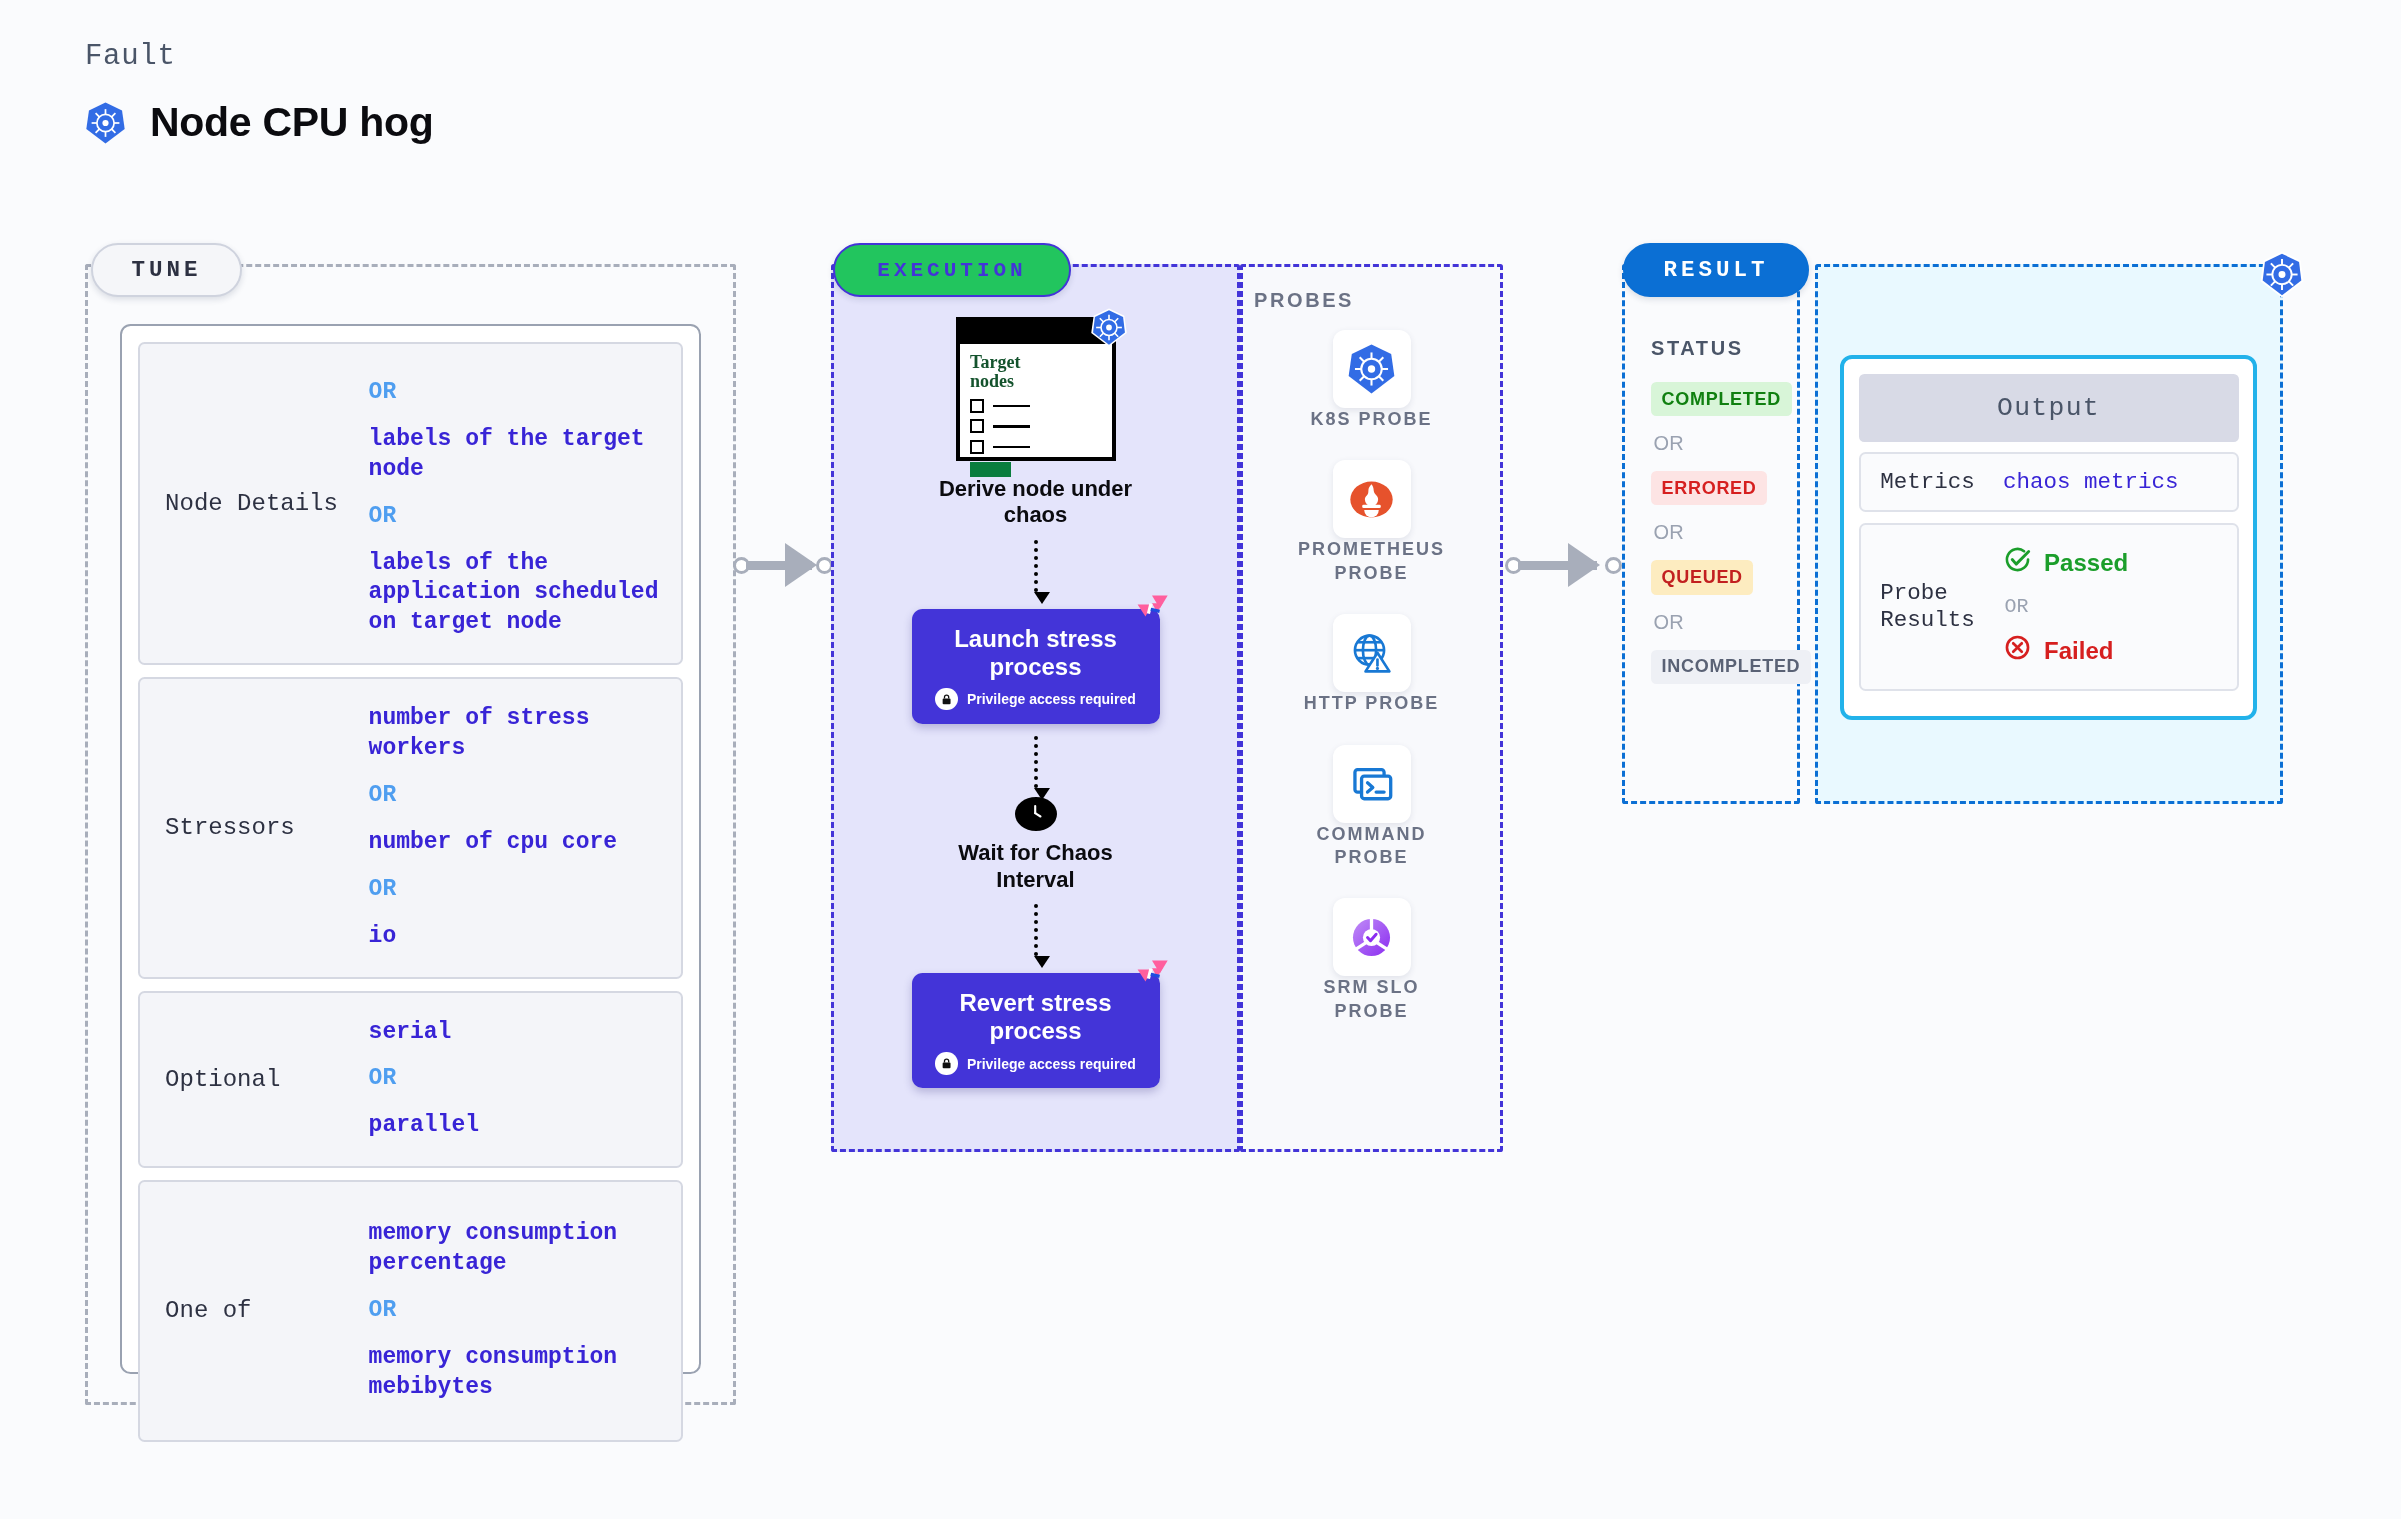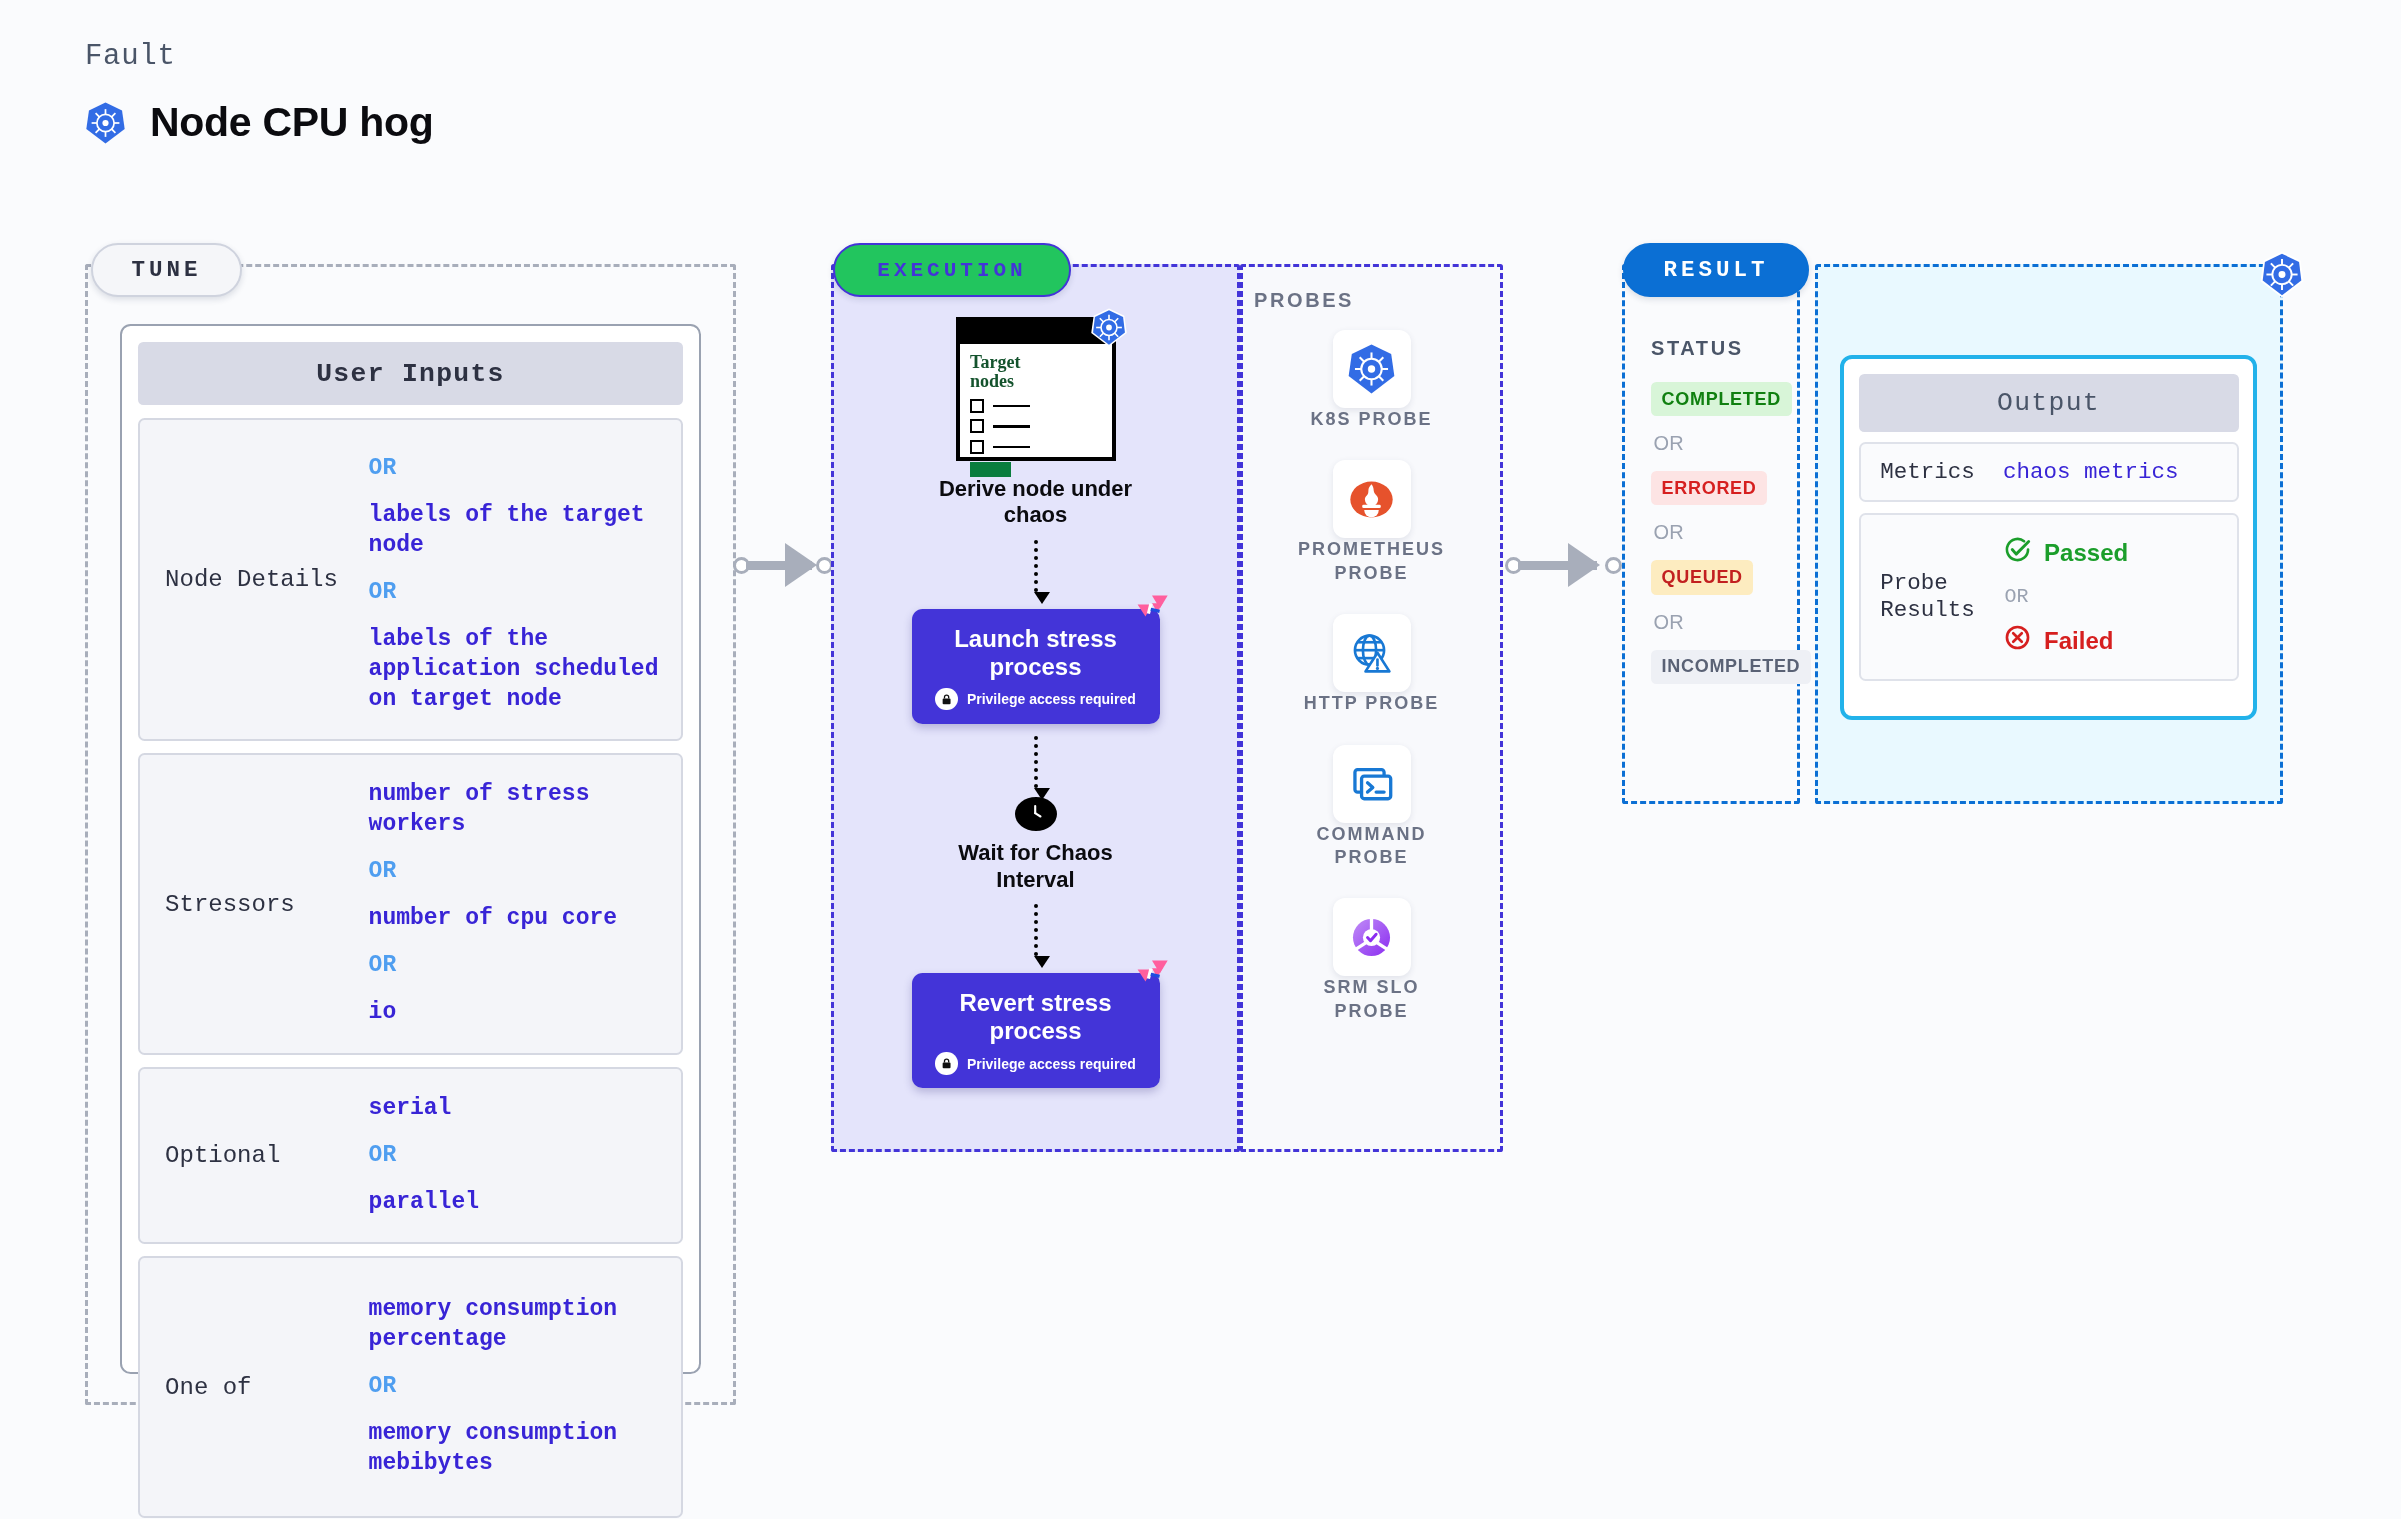--- a/index.html
+++ b/index.html
@@ -221,21 +221,21 @@
   .b-queued    { background: #fdecc0; color: #c22020; }
   .b-incomplete{ background: #eef0f5; color: #5a6275; }
   .status-or { color: #9aa2b1; font-size: 20px; margin: 16px 0 16px 2.6px; }
 
   #output-card {
     position: absolute; left: 1840px; top: 355px; width: 417px; height: 365px;
     background: #ffffff; border: 4.6px solid #22b2ea; border-radius: 12px;
     padding: 14.5px;
   }
   #output-header {
-    height: 58px; background: #d8dae6; border-radius: 5.3px;
+    height: 68px; background: #d8dae6; border-radius: 5.3px;
     display: flex; align-items: center; justify-content: center;
     font-family: "Liberation Mono", monospace; font-size: 26.4px;
     color: #4a5568; letter-spacing: 1.3px; margin-bottom: 10.6px;
   }
   .out-row {
     display: flex; align-items: center;
     background: #fafbfd; border: 2px solid #dfe2ea; border-radius: 6.6px;
     padding: 14.5px 10.6px; margin-bottom: 10.6px;
   }
   .out-row .o-label {
@@ -290,21 +290,20 @@
       </svg>
     </span>
     <span id="fault-title">Node CPU hog</span>
   </div>
 </div>
 
 <div class="stage-box" id="tune-box"></div>
 <div class="stage-pill" id="tune-pill">TUNE</div>
 
 <div id="user-inputs-card">
-  <div id="user-inputs-header">User Inputs</div>
 
   <div class="input-row">
     <div class="row-label">Node Details</div>
     <div class="row-values">
       <div class="or">OR</div>
       <div class="val">labels of the target node</div>
       <div class="or">OR</div>
       <div class="val">labels of the application  scheduled on target node</div>
     </div>
   </div>

